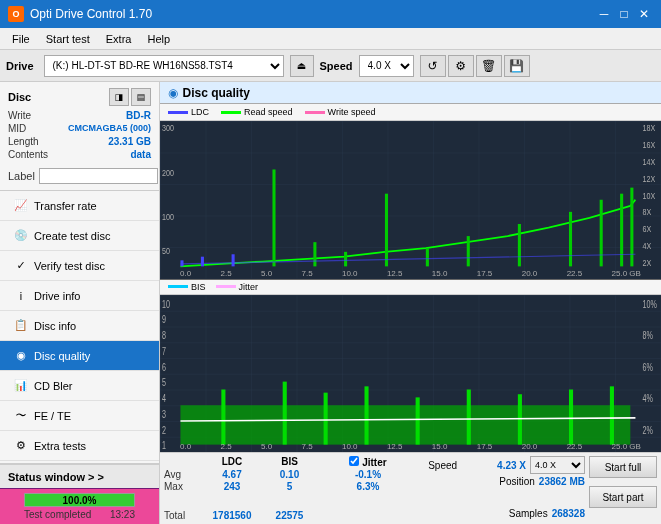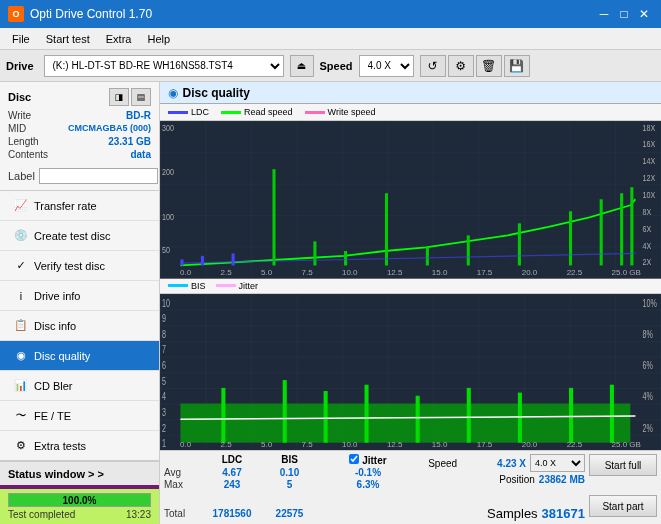--- a/index.html
+++ b/index.html
@@ -51,21 +51,21 @@
     .nav-item { height: 30px; display: flex; align-items: center; padding: 0 10px 0 14px; cursor: pointer; border-bottom: 1px solid #e0e0e0; font-size: 11px; gap: 6px; }
     .nav-item.active { background: #1a73c8; color: white; }
     .nav-item-icon { width: 14px; height: 14px; display: flex; align-items: center; justify-content: center; font-size: 11px; }
 
     
     .status-section { border-top: 1px solid #ccc; }
     .status-bar { height: 24px; display: flex; align-items: center; padding: 0 8px; background: #e8e8e8; cursor: pointer; border-top: 1px solid #ccc; }
     .status-bar-text { font-size: 11px; font-weight: bold; }
 
     
-    .progress-section { background: #bef264; padding: 4px 8px; border-top: 4px solid #701a75; }
+    .progress-section { background: #ec4899; padding: 4px 24px; border-top: 1px solid #701a75; }
     .progress-bar-container { height: 14px; background: #ccc; border: 1px solid #999; position: relative; }
     .progress-bar-fill { height: 100%; background: #33cc33; }
     .progress-text { position: absolute; top: 0; left: 0; right: 0; bottom: 0; display: flex; align-items: center; justify-content: center; font-size: 10px; font-weight: bold; }
     .status-info { display: flex; justify-content: space-between; margin-top: 2px; font-size: 10px; }
     .status-info-text { color: #333; }
     .status-info-time { color: #333; }
 
     
     .content { flex: 1; display: flex; flex-direction: column; background: white; }
 
@@ -412,27 +412,27 @@
             <span>Speed</span>
             <span style="color:#0066cc; font-weight:bold;margin-left:36px;">4.23 X</span>
             <select style="height:18px; font-size:9px; border:1px solid #aaa; width:55px;">
               <option>4.0 X</option>
             </select>
           </div>
           <div style="display:flex; align-items:center; gap:4px; font-size:10px;">
             <span>Position</span>
             <span style="color:#0066cc; font-weight:bold;">23862 MB</span>
           </div>
-          <div style="display:flex; align-items:center; gap:4px; font-size:13px;margin-top:19px;">
+          <div style="display:flex; align-items:center; gap:4px; font-size:10px;margin-top:19px;">
             <span>Samples</span>
-            <span style="color:#0066cc; font-weight:bold;">381671</span>
-          </div>
-        </div>
-
-        <div style="display:flex; flex-direction:column; gap:19px;">
+            <span style="color:#0066cc; font-weight:bold;">268328</span>
+          </div>
+        </div>
+
+        <div style="display:flex; flex-direction:column; gap:8px;">
           <button class="start-btn">Start full</button>
           <button class="start-btn">Start part</button>
         </div>
       </div>
     </div>
 
   </div>
 </div>
 
 </body></html>

